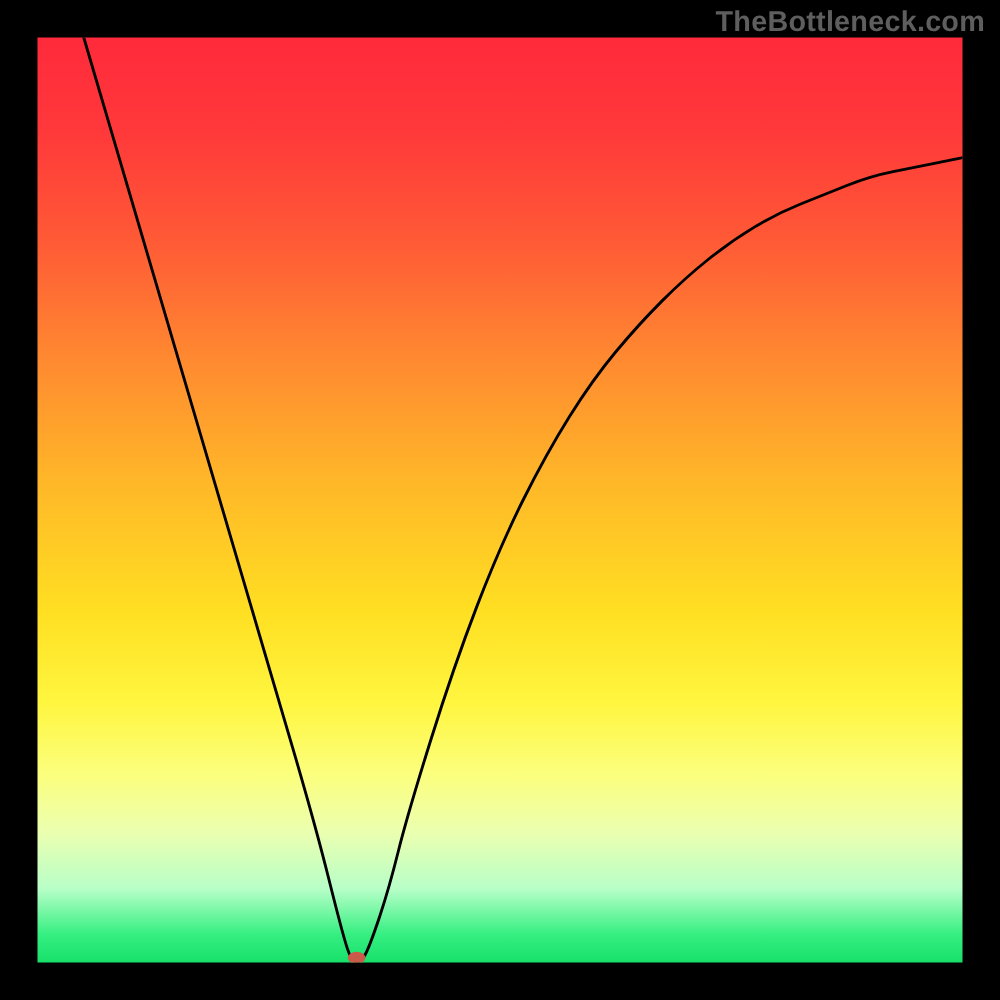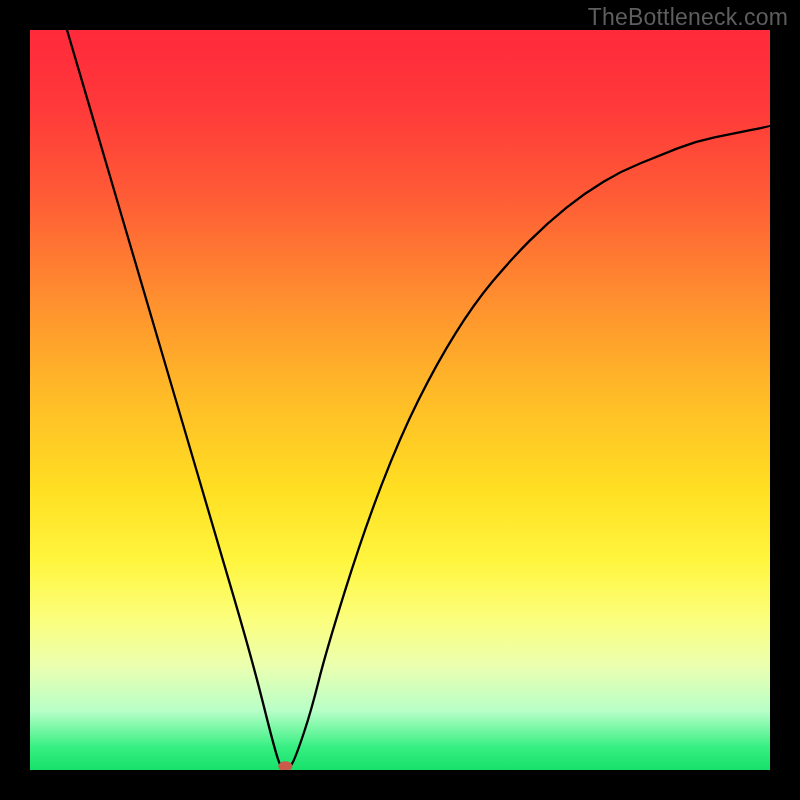--- a/index.html
+++ b/index.html
@@ -38,21 +38,21 @@
       #35ef81 97%,
       #17e06a 100%
     );
   }
   .watermark {
     position: absolute;
     top: 4px;
     right: 12px;
     color: #5e5e5e;
     font-size: 23px;
-    font-weight: 400;
+    font-weight: 700;
     letter-spacing: 0.2px;
     user-select: none;
   }
   svg.curve {
     position: absolute;
     left: 0;
     top: 0;
     width: 740px;
     height: 740px;
   }

